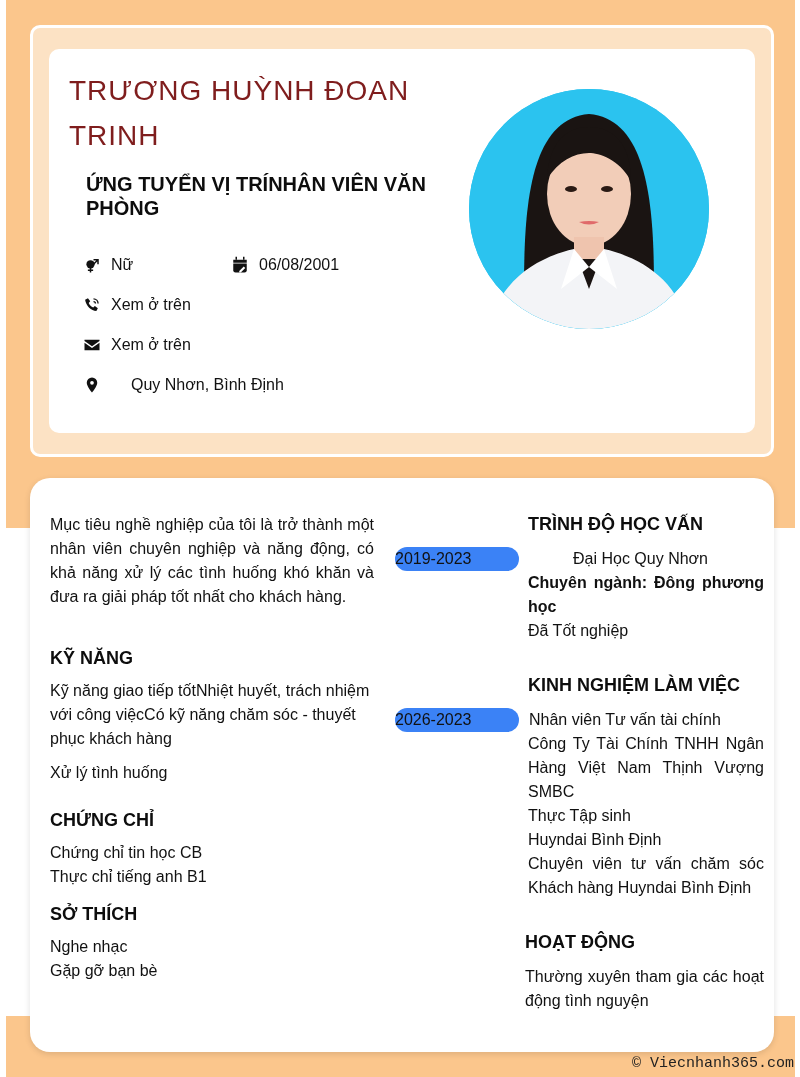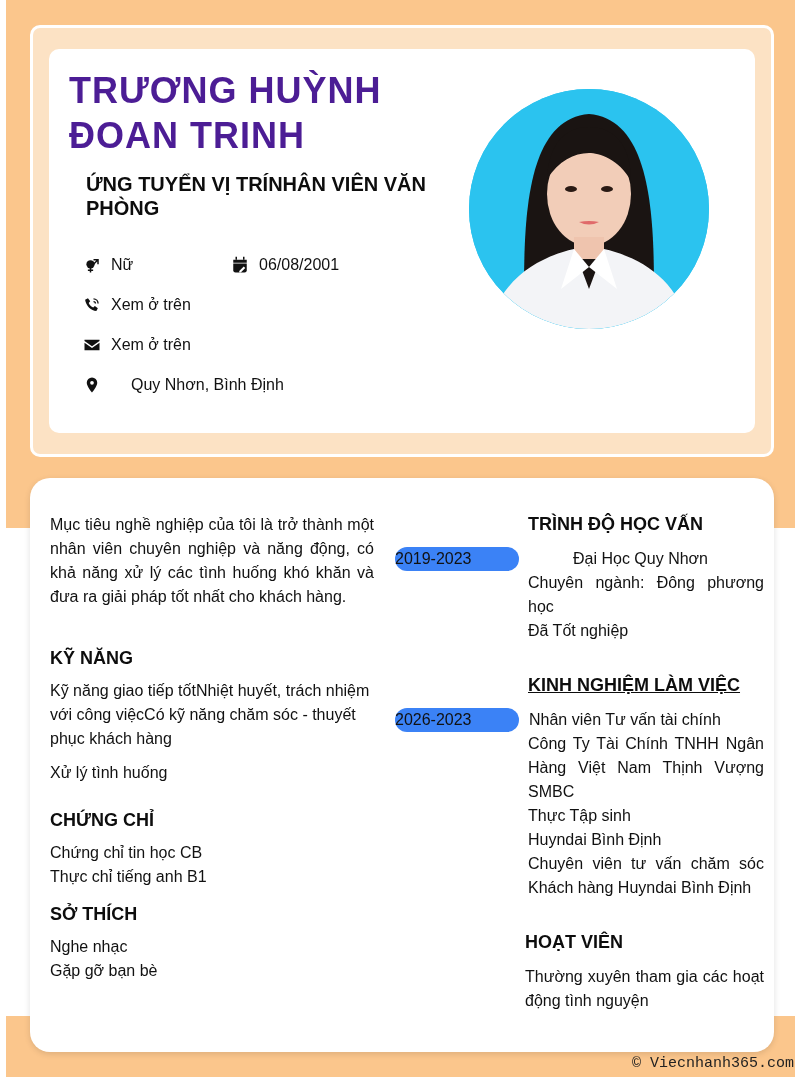--- a/index.html
+++ b/index.html
@@ -12,21 +12,21 @@
     .header-frame {
       position: absolute; left: 30px; top: 25px; width: 744px; height: 432px;
       background: #fce2c4; border: 3px solid #ffffff; border-radius: 10px;
     }
     .header-card {
       position: absolute; left: 49px; top: 49px; width: 706px; height: 384px;
       background: #ffffff; border-radius: 10px;
     }
     .name {
       position: absolute; left: 69px; top: 68px; width: 360px;
-      font-size: 36px; font-weight: bold; line-height: 45px; letter-spacing: 1px; color: #4c1d95;
+      font-size: 28px; font-weight: normal; line-height: 45px; letter-spacing: 1px; color: #7f1d1d;
     }
     .position {
       position: absolute; left: 86px; top: 172px; width: 370px;
       font-size: 20px; font-weight: bold; line-height: 24px; color: #0d0d0d;
     }
     .info-row { position: absolute; display: flex; align-items: center; font-size: 16px; color: #111; }
     .info-row .ico { width: 20px; height: 20px; margin-right: 9px; display: inline-flex; align-items: center; justify-content: center; }
     .info-row svg { width: 18px; height: 18px; fill: #111; }
 
     .avatar {
@@ -145,27 +145,27 @@
 <div class="text-block" style="left:50px; top:841px;">Chứng chỉ tin học CB</div>
 <div class="text-block" style="left:50px; top:865px;">Thực chỉ tiếng anh B1</div>
 
 <div class="section-title" style="left:50px; top:904px;">SỞ THÍCH</div>
 <div class="text-block" style="left:50px; top:935px;">Nghe nhạc</div>
 <div class="text-block" style="left:50px; top:959px;">Gặp gỡ bạn bè</div>
 
 <div class="section-title" style="left:528px; top:514px;">TRÌNH ĐỘ HỌC VẤN</div>
 <div class="pill" style="top:547px;">2019-2023</div>
 <div class="text-block" style="left:529px; top:547px;margin-left:44px;">Đại Học Quy Nhơn</div>
-<div class="text-block justify" style="left:528px; top:571px; width:236px; text-align-last: left;">Chuyên ngành: Đông phương học</div>
+<div class="text-block justify" style="left:528px; top:571px; width:236px; text-align-last: left; font-weight: bold;">Chuyên ngành: Đông phương học</div>
 <div class="text-block" style="left:528px; top:619px;">Đã Tốt nghiệp</div>
 
-<div class="section-title" style="left:528px; top:675px;text-decoration:underline;">KINH NGHIỆM LÀM VIỆC</div>
+<div class="section-title" style="left:528px; top:675px;">KINH NGHIỆM LÀM VIỆC</div>
 <div class="pill" style="top:708px;">2026-2023</div>
 <div class="text-block" style="left:529px; top:708px;">Nhân viên Tư vấn tài chính</div>
 <div class="text-block justify" style="left:528px; top:732px; width:236px; text-align-last: left;">Công Ty Tài Chính TNHH Ngân Hàng Việt Nam Thịnh Vượng SMBC</div>
 <div class="text-block" style="left:528px; top:804px;">Thực Tập sinh</div>
 <div class="text-block" style="left:528px; top:828px;">Huyndai Bình Định</div>
 <div class="text-block justify" style="left:528px; top:852px; width:236px; text-align-last: left;">Chuyên viên tư vấn chăm sóc Khách hàng Huyndai Bình Định</div>
 
-<div class="section-title" style="left:525px; top:932px;">HOẠT VIÊN</div>
+<div class="section-title" style="left:525px; top:932px;">HOẠT ĐỘNG</div>
 <div class="text-block justify" style="left:525px; top:965px; width:239px; text-align-last: left;">Thường xuyên tham gia các hoạt động tình nguyện</div>
 
 <div class="footer">© Viecnhanh365.com</div>
 
 </body></html>

